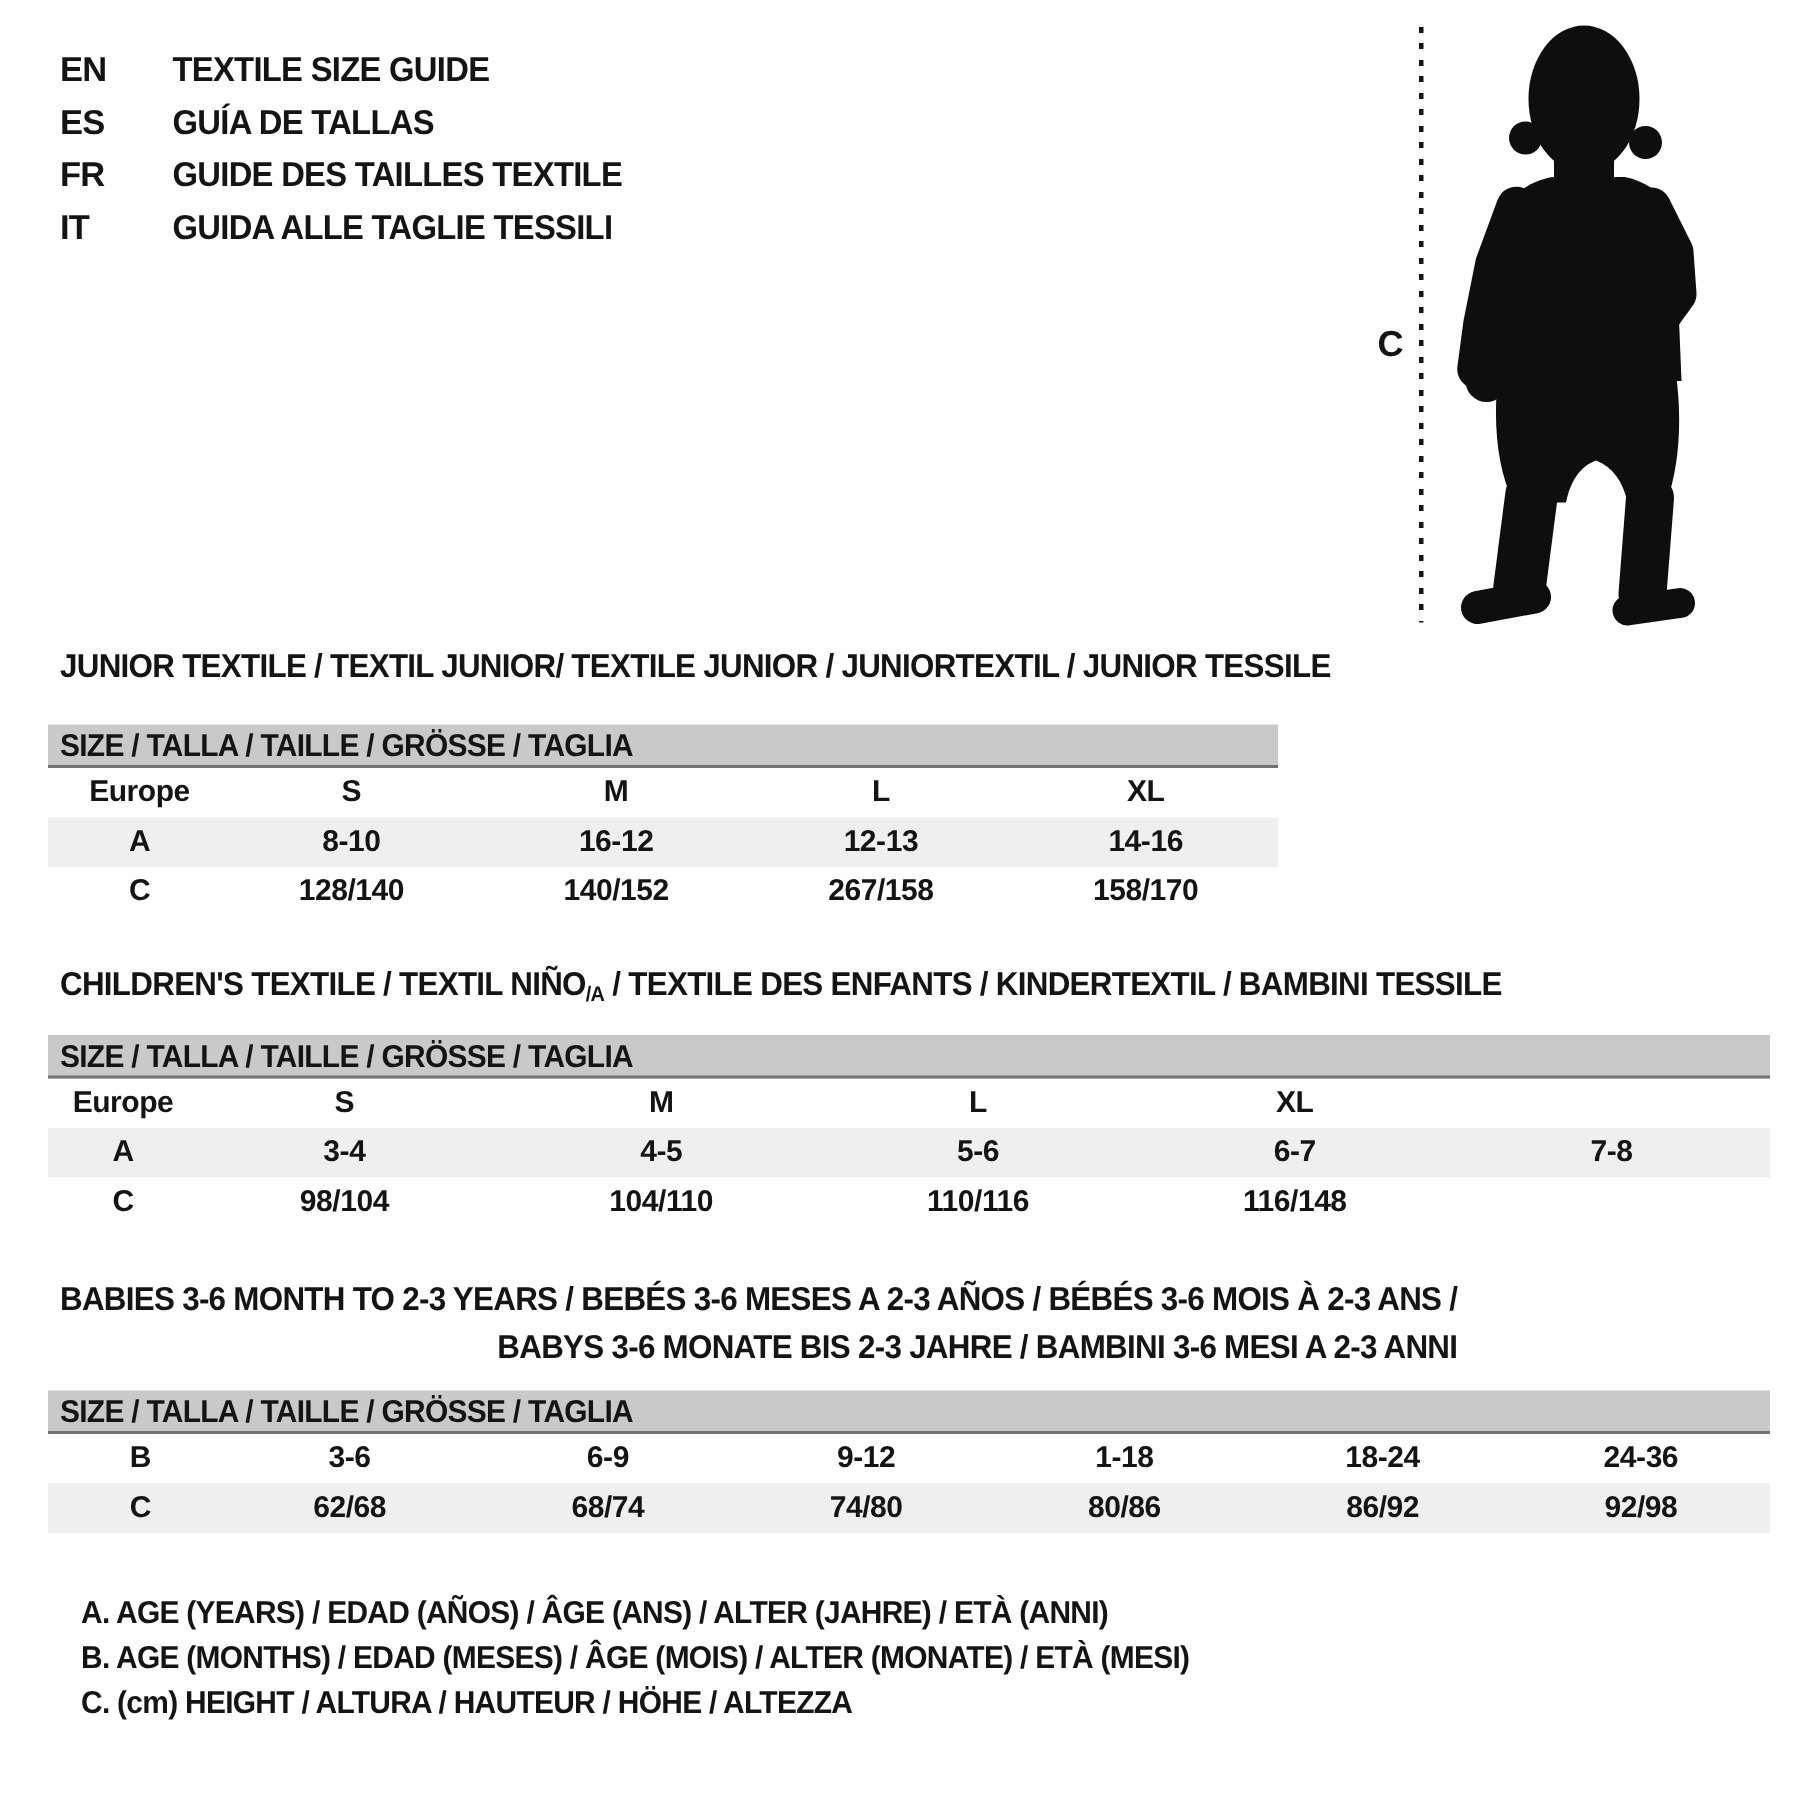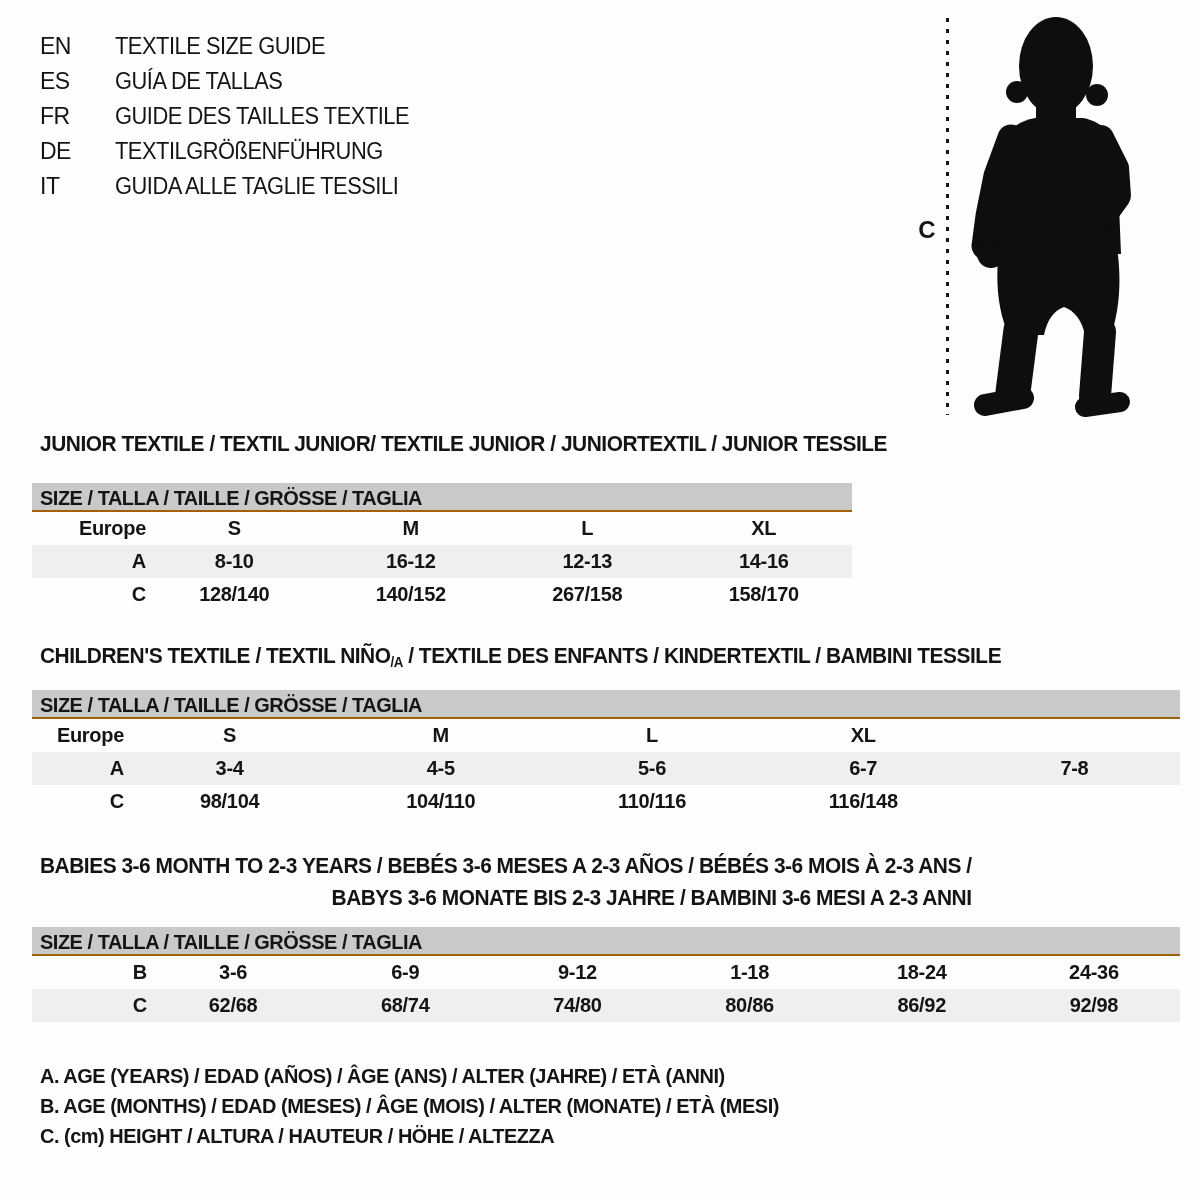--- a/index.html
+++ b/index.html
@@ -12,89 +12,85 @@
   #page {
     position:relative;
     width:1200px; height:1200px;
     background:#fefefe;
     overflow:hidden;
   }
   .cond { letter-spacing:-0.5px; transform:scaleX(0.95); transform-origin:left top; white-space:nowrap; }
 
   
   #lang-block { position:absolute; left:40px; top:29px; }
-  .lang-row { display:flex; height:35px; line-height:35px; font-size:23px; font-weight:400; }
+  .lang-row { display:flex; height:35px; line-height:35px; font-size:23px; font-weight:700; }
   .lang-code { width:75px; letter-spacing:-0.5px; }
   .lang-title { letter-spacing:-0.5px; transform:scaleX(0.95); transform-origin:left center; white-space:nowrap; }
 
   
   #measure-line {
     position:absolute; left:946px; top:18px; width:3px; height:397px;
     background:repeating-linear-gradient(to bottom, #161616 0 4px, transparent 4px 11px);
   }
   #measure-label {
     position:absolute; left:912px; top:216px; width:30px;
     font-size:24px; font-weight:700; text-align:center;
   }
   #baby-svg { position:absolute; left:963px; top:14px; }
 
   
   .size-table { position:absolute; left:32px; }
   .size-table .bar {
     height:29px; line-height:29px;
     background:var(--bar,#c9c9c9);
-    border-bottom:2px solid #a16207;
+    border-bottom:2px solid #737373;
     font-size:21px; font-weight:700;
     padding-left:8px; box-sizing:border-box;
   }
   .size-table .bar span { display:inline-block; letter-spacing:-0.5px; transform:scaleX(0.95); transform-origin:left center; white-space:nowrap; }
   .trow { display:grid; height:33px; line-height:33px; font-size:20px; font-weight:700; letter-spacing:-0.3px; }
   .trow.shade { background:var(--shade,#efefef); }
-  .trow .lab { text-align:right; padding-left:8px; }
+  .trow .lab { text-align:center; padding-left:8px; }
   .trow .val { text-align:center; }
   #junior-table { top:483px; width:820px; }
   #junior-table .trow { grid-template-columns:114px repeat(4,1fr); }
   #children-table { top:690px; width:1148px; }
   #children-table .trow { grid-template-columns:92px repeat(5,1fr); }
   #babies-table { top:927px; width:1148px; }
   #babies-table .trow { grid-template-columns:115px repeat(6,1fr); }
 
   .table-title {
     position:absolute; left:40px;
     font-size:22px; font-weight:700; line-height:24px;
   }
   #junior-title { top:432px; }
   #children-title { top:644px; }
   #babies-title { top:850px; line-height:32px;text-align:right; }
   .subA { font-size:14px; vertical-align:-4px; font-weight:700; }
 
   
-  #legend { position:absolute; left:40px; top:1061px; font-size:21px; font-weight:700; line-height:30px; }
+  #legend { position:absolute; left:54px; top:1061px; font-size:21px; font-weight:700; line-height:30px; }
 </style>
 </head>
 <body>
 
 <div id="page">
 
   <div id="lang-block">
     <div class="lang-row">
       <span class="lang-code">EN</span>
       <span class="lang-title">TEXTILE SIZE GUIDE</span>
     </div>
     <div class="lang-row">
       <span class="lang-code">ES</span>
       <span class="lang-title">GUÍA DE TALLAS</span>
     </div>
     <div class="lang-row">
       <span class="lang-code">FR</span>
       <span class="lang-title">GUIDE DES TAILLES TEXTILE</span>
-    </div>
-    <div class="lang-row">
-      <span class="lang-code">DE</span>
-      <span class="lang-title">TEXTILGRÖßENFÜHRUNG</span>
     </div>
     <div class="lang-row">
       <span class="lang-code">IT</span>
       <span class="lang-title">GUIDA ALLE TAGLIE TESSILI</span>
     </div>
   </div>
 
   <div id="measure-line"></div>
   <div id="measure-label">C</div>
   <svg id="baby-svg" width="175" height="405" viewBox="0 0 175 405" fill="#0e0e0e" stroke="#0e0e0e">

